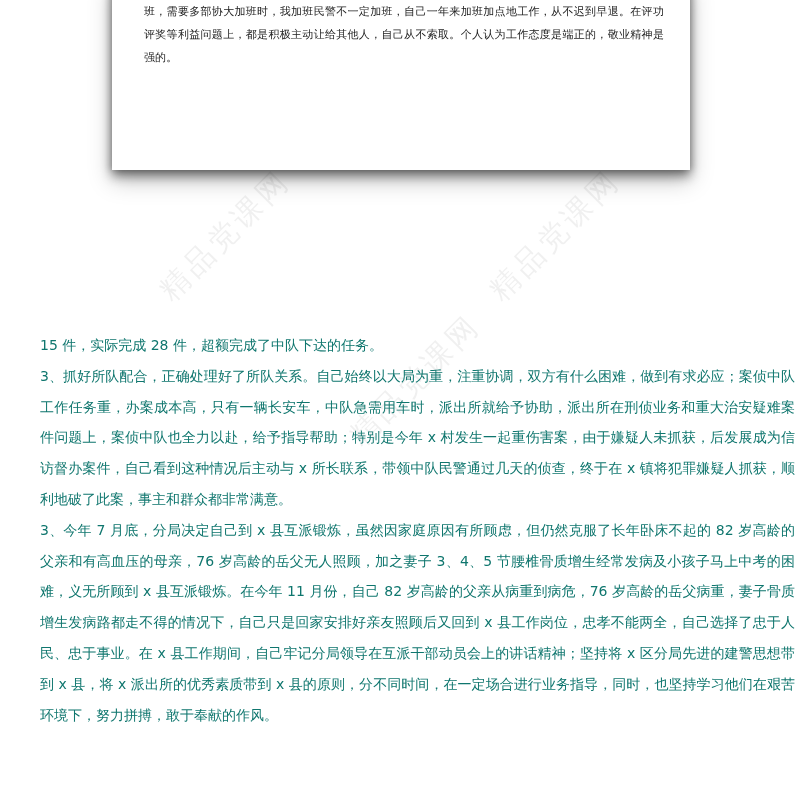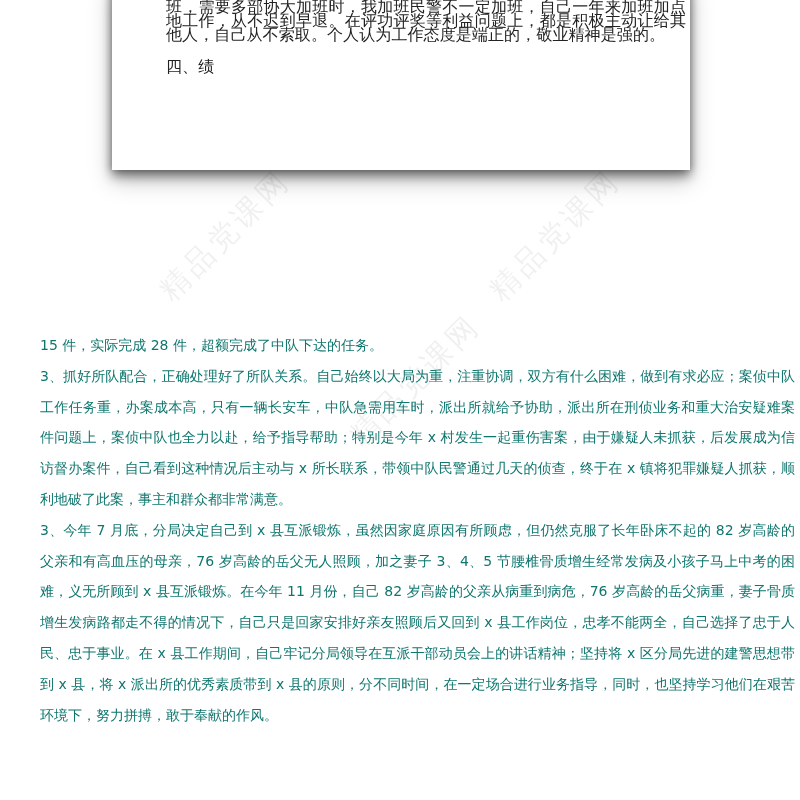--- a/index.html
+++ b/index.html
@@ -17,25 +17,25 @@
       position: absolute;
       left: 112px;
       top: -20px;
       width: 578px;
       height: 190px;
       background: #ffffff;
       box-shadow: 0 6px 10px rgba(0,0,0,0.45), 0 10px 22px rgba(0,0,0,0.25), -3px 0 6px rgba(0,0,0,0.12), 3px 0 6px rgba(0,0,0,0.12);
     }
     .card-text {
       position: absolute;
-      left: 54px;
+      left: 32px;
       top: 20px;
       width: 520px;
-      font-size: 16px;
-      line-height: 14px;
+      font-size: 11px;
+      line-height: 23px;
       color: #222222;
       letter-spacing: 0.1px;
     }
     .card-text p {
       margin: 0;
       text-align: justify;
     }
     .card-text .heading {
       margin-top: 18px;
     }
@@ -66,21 +66,20 @@
 </head>
 <body>
 
 <div class="watermark" style="left:140px; top:215px;">精品党课网</div>
 <div class="watermark" style="left:470px; top:215px;">精品党课网</div>
 <div class="watermark" style="left:330px; top:360px;">精品党课网</div>
 
 <div class="page-card">
   <div class="card-text">
     <p>班，需要多部协大加班时，我加班民警不一定加班，自己一年来加班加点地工作，从不迟到早退。在评功评奖等利益问题上，都是积极主动让给其他人，自己从不索取。个人认为工作态度是端正的，敬业精神是强的。</p>
-    <p class="heading">四、绩</p>
   </div>
 </div>
 
 <div class="body-text">
   <p>15 件，实际完成 28 件，超额完成了中队下达的任务。</p>
   <p>3、抓好所队配合，正确处理好了所队关系。自己始终以大局为重，注重协调，双方有什么困难，做到有求必应；案侦中队工作任务重，办案成本高，只有一辆长安车，中队急需用车时，派出所就给予协助，派出所在刑侦业务和重大治安疑难案件问题上，案侦中队也全力以赴，给予指导帮助；特别是今年 x 村发生一起重伤害案，由于嫌疑人未抓获，后发展成为信访督办案件，自己看到这种情况后主动与 x 所长联系，带领中队民警通过几天的侦查，终于在 x 镇将犯罪嫌疑人抓获，顺利地破了此案，事主和群众都非常满意。</p>
   <p>3、今年 7 月底，分局决定自己到 x 县互派锻炼，虽然因家庭原因有所顾虑，但仍然克服了长年卧床不起的 82 岁高龄的父亲和有高血压的母亲，76 岁高龄的岳父无人照顾，加之妻子 3、4、5 节腰椎骨质增生经常发病及小孩子马上中考的困难，义无所顾到 x 县互派锻炼。在今年 11 月份，自己 82 岁高龄的父亲从病重到病危，76 岁高龄的岳父病重，妻子骨质增生发病路都走不得的情况下，自己只是回家安排好亲友照顾后又回到 x 县工作岗位，忠孝不能两全，自己选择了忠于人民、忠于事业。在 x 县工作期间，自己牢记分局领导在互派干部动员会上的讲话精神；坚持将 x 区分局先进的建警思想带到 x 县，将 x 派出所的优秀素质带到 x 县的原则，分不同时间，在一定场合进行业务指导，同时，也坚持学习他们在艰苦环境下，努力拼搏，敢于奉献的作风。</p>
 </div>
 
 </body></html>

